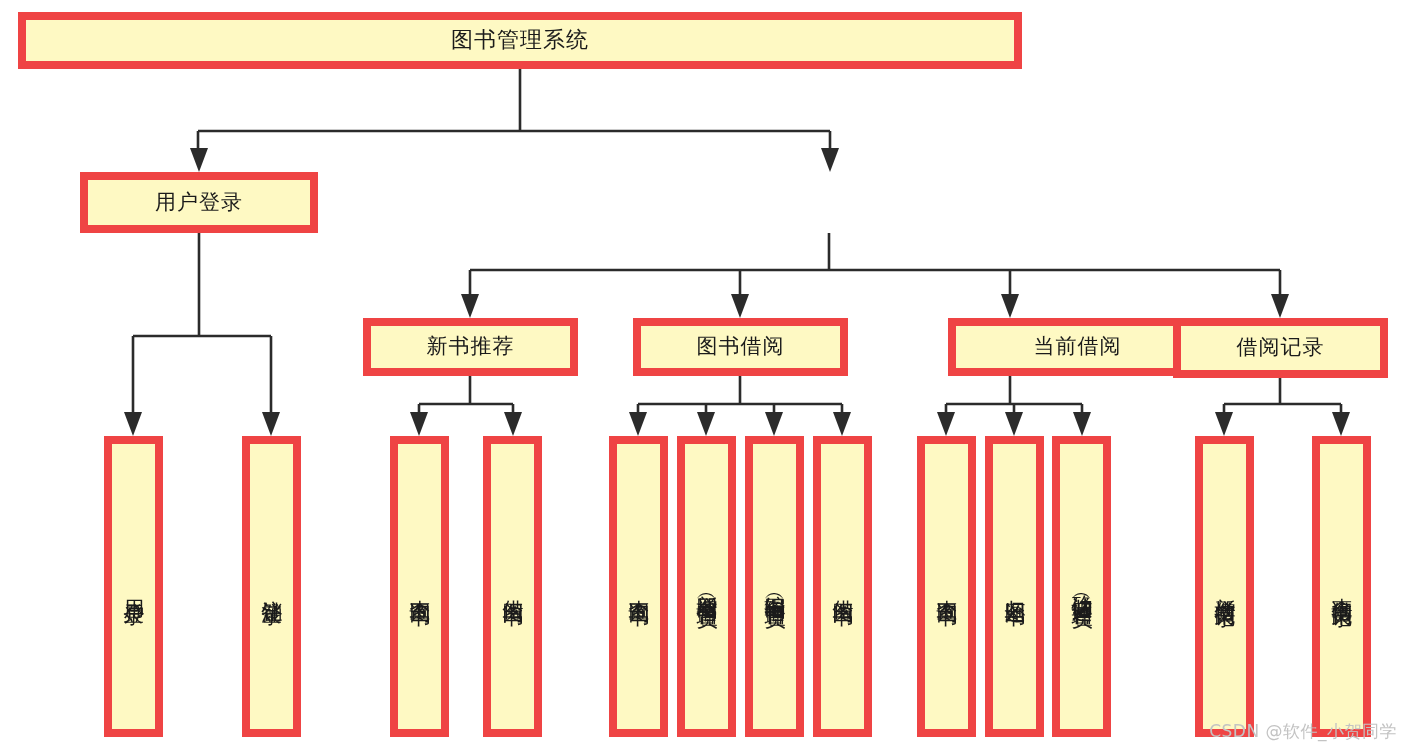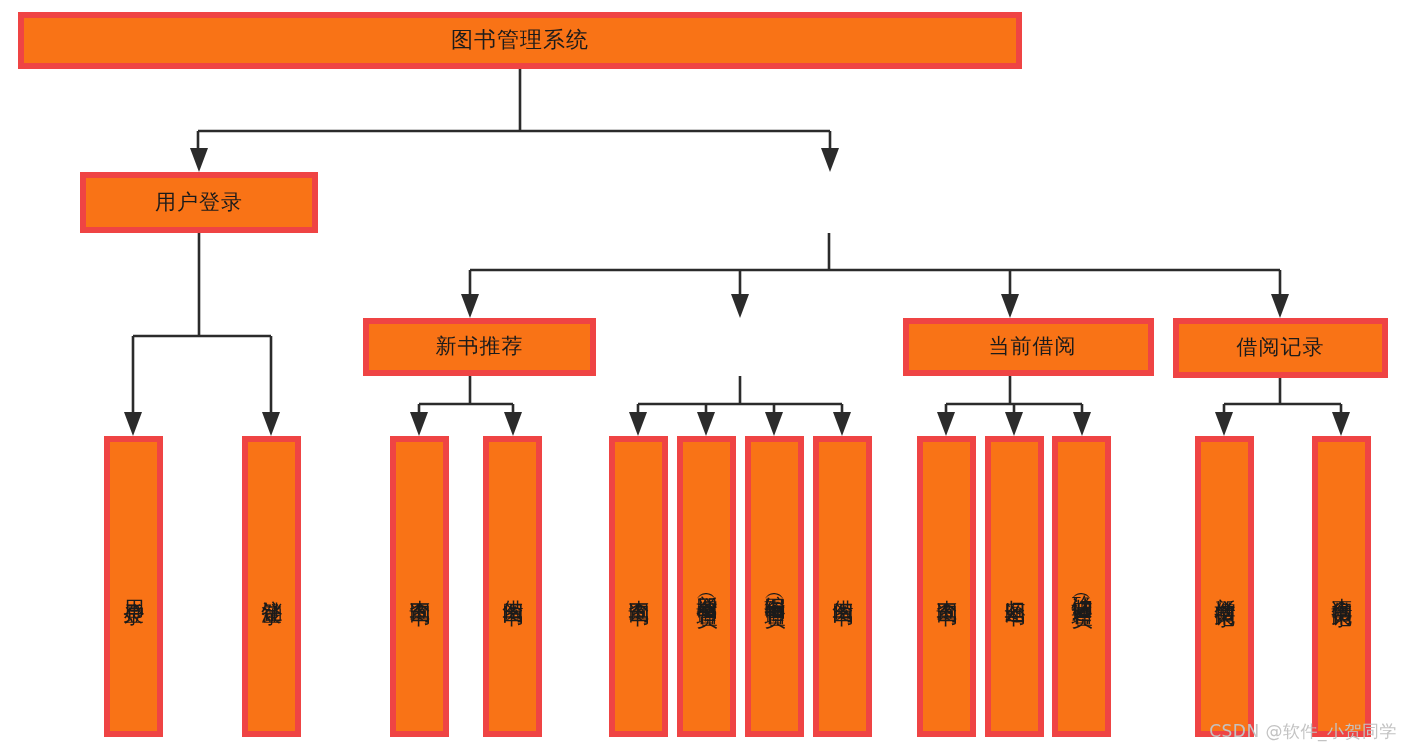--- a/index.html
+++ b/index.html
@@ -20,22 +20,22 @@
     position: absolute;
     left: 0;
     top: 0;
     width: 1405px;
     height: 747px;
     pointer-events: none;
   }
   .node {
     position: absolute;
     box-sizing: border-box;
-    background: #f97316;
-    border: 6px solid #ef4444;
+    background: #fef9c3;
+    border: 8px solid #ef4444;
     display: flex;
     align-items: center;
     justify-content: center;
     color: #1b1b1b;
   }
   .node.h {
     
   }
   .node.h .label {
     font-size: 21px;
@@ -157,26 +157,29 @@
 
   <div class="node h title" style="left:18px; top:12px; width:1004px; height:57px;">
     <span class="label">图书管理系统</span>
   </div>
 
   <div class="node h" style="left:80px; top:172px; width:238px; height:61px;">
     <span class="label">用户登录</span>
   </div>
 
 
-  <div class="node h" style="left:363px; top:318px; width:233px; height:58px;">
+  <div class="node h" style="left:363px; top:318px; width:215px; height:58px;">
     <span class="label">新书推荐</span>
   </div>
 
-
-  <div class="node h" style="left:903px; top:318px; width:251px; height:58px;padding-left:8px;">
+  <div class="node h" style="left:633px; top:318px; width:215px; height:58px;">
+    <span class="label">图书借阅</span>
+  </div>
+
+  <div class="node h" style="left:948px; top:318px; width:251px; height:58px;padding-left:8px;">
     <span class="label">当前借阅</span>
   </div>
 
   <div class="node h" style="left:1173px; top:318px; width:215px; height:60px;">
     <span class="label">借阅记录</span>
   </div>
 
   <div class="node v" style="left:104px; top:436px; width:59px; height:301px;">
     <span class="label">用户登录</span>
   </div>

